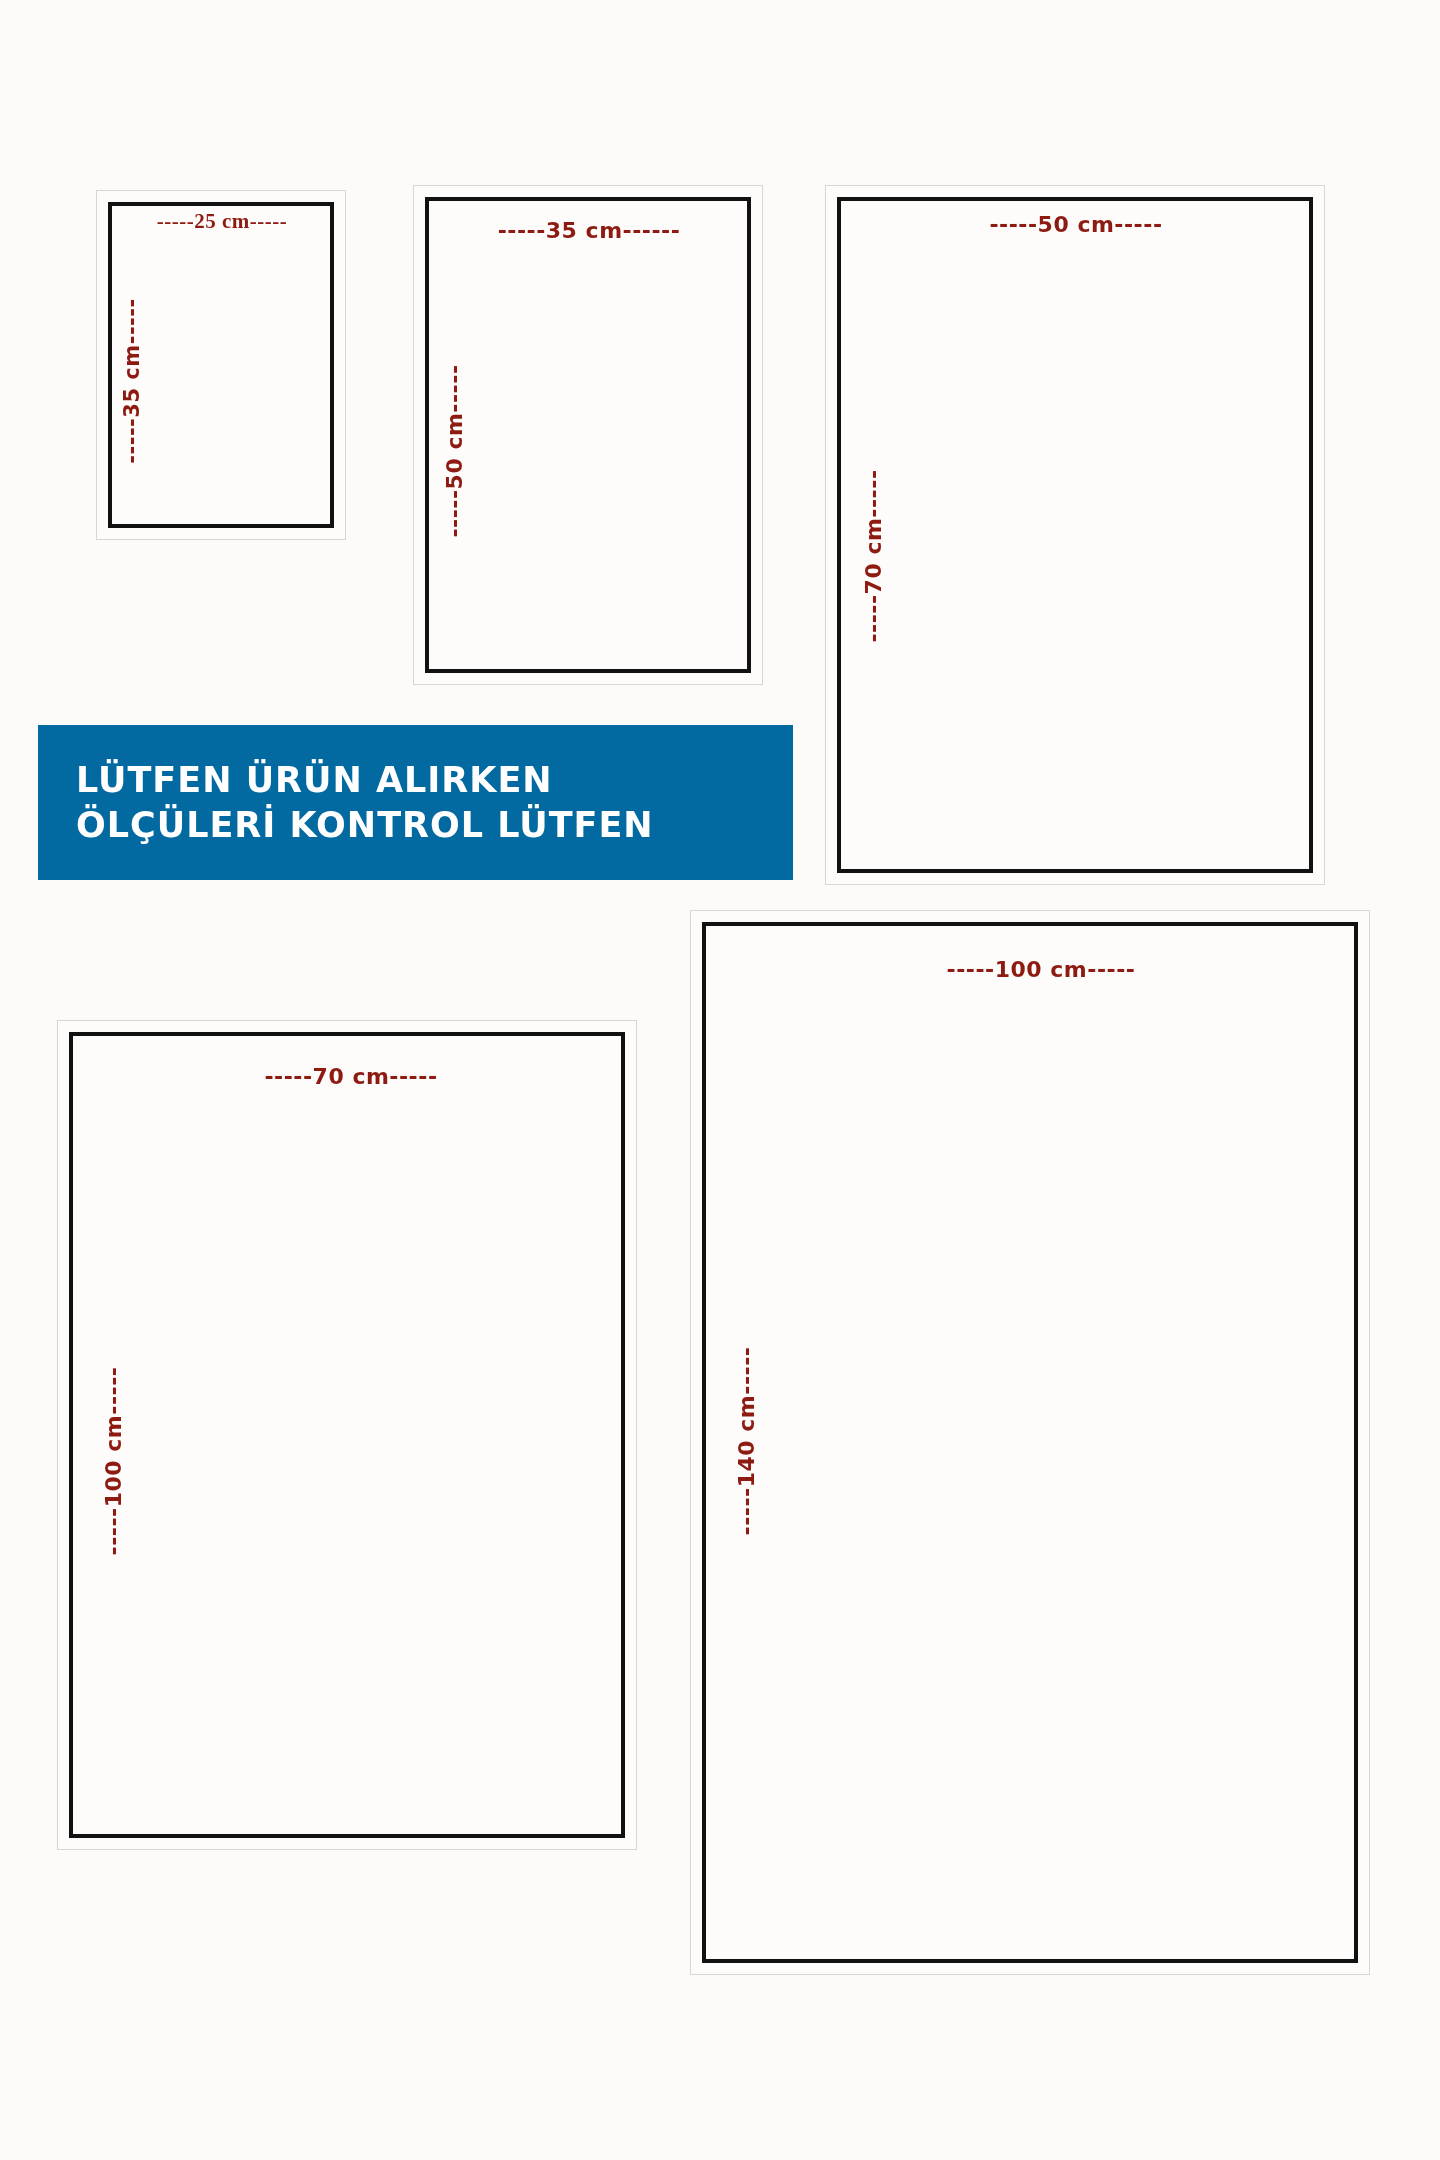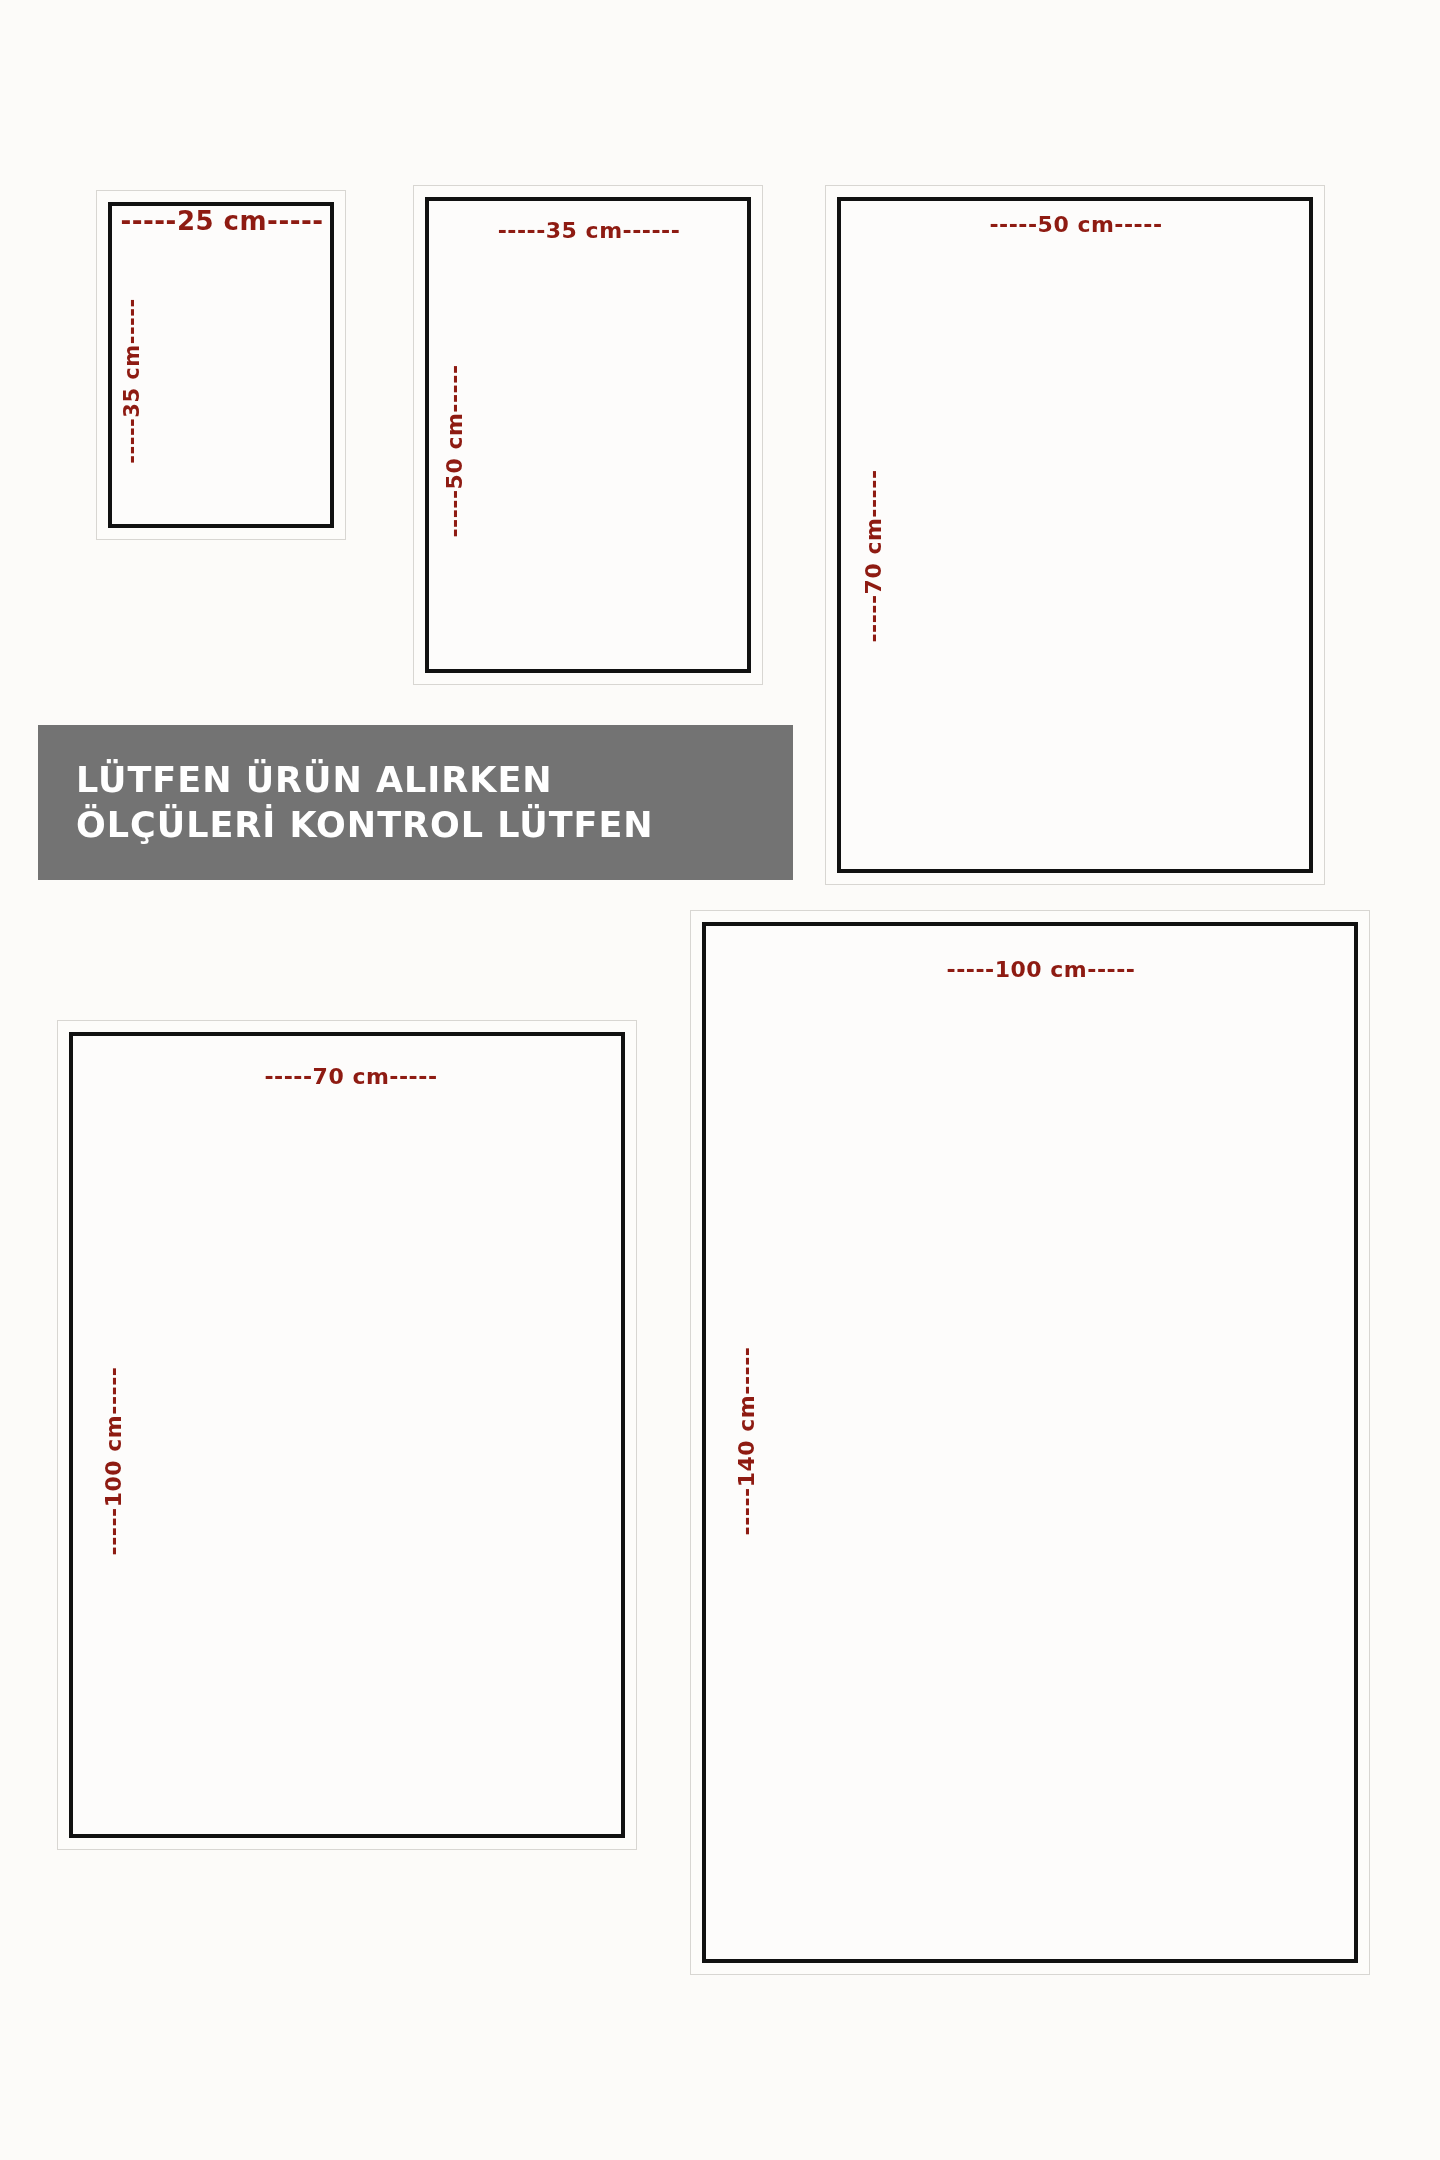--- a/index.html
+++ b/index.html
@@ -56,21 +56,21 @@
     transform: translate(-50%, -50%);
   }
   .dim.v {
     
     transform: translate(-50%, -50%) rotate(-90deg);
   }
 
   
   #banner {
     position: absolute;
-    background: #737373;
+    background: #0369a1;
     box-sizing: border-box;
     display: flex;
     flex-direction: column;
     justify-content: center;
     padding-left: 38px;
   }
   #banner .line {
     color: #ffffff;
     font-weight: bold;
     font-size: 35px;
@@ -79,21 +79,21 @@
     font-family: "DejaVu Sans", sans-serif;
   }
 </style>
 </head>
 <body>
 
 <div id="canvas">
 
   <div class="frame" style="left:96px; top:190px; width:250px; height:350px;">
     <div class="inner"></div>
-    <div class="dim h" style="left:125px; top:30px; font-size:26px;">-----25 cm-----</div>
+    <div class="dim h" style="left:125px; top:30px; font-size:21px;font-family:Liberation Serif, serif;">-----25 cm-----</div>
     <div class="dim v" style="left:35px; top:190px; font-size:21px;">-----35 cm-----</div>
   </div>
 
   <div class="frame" style="left:413px; top:185px; width:350px; height:500px;">
     <div class="inner"></div>
     <div class="dim h" style="left:175px; top:44px; font-size:22px;">-----35 cm------</div>
     <div class="dim v" style="left:40px; top:265px; font-size:22px;">-----50 cm-----</div>
   </div>
 
   <div class="frame" style="left:825px; top:185px; width:500px; height:700px;">

